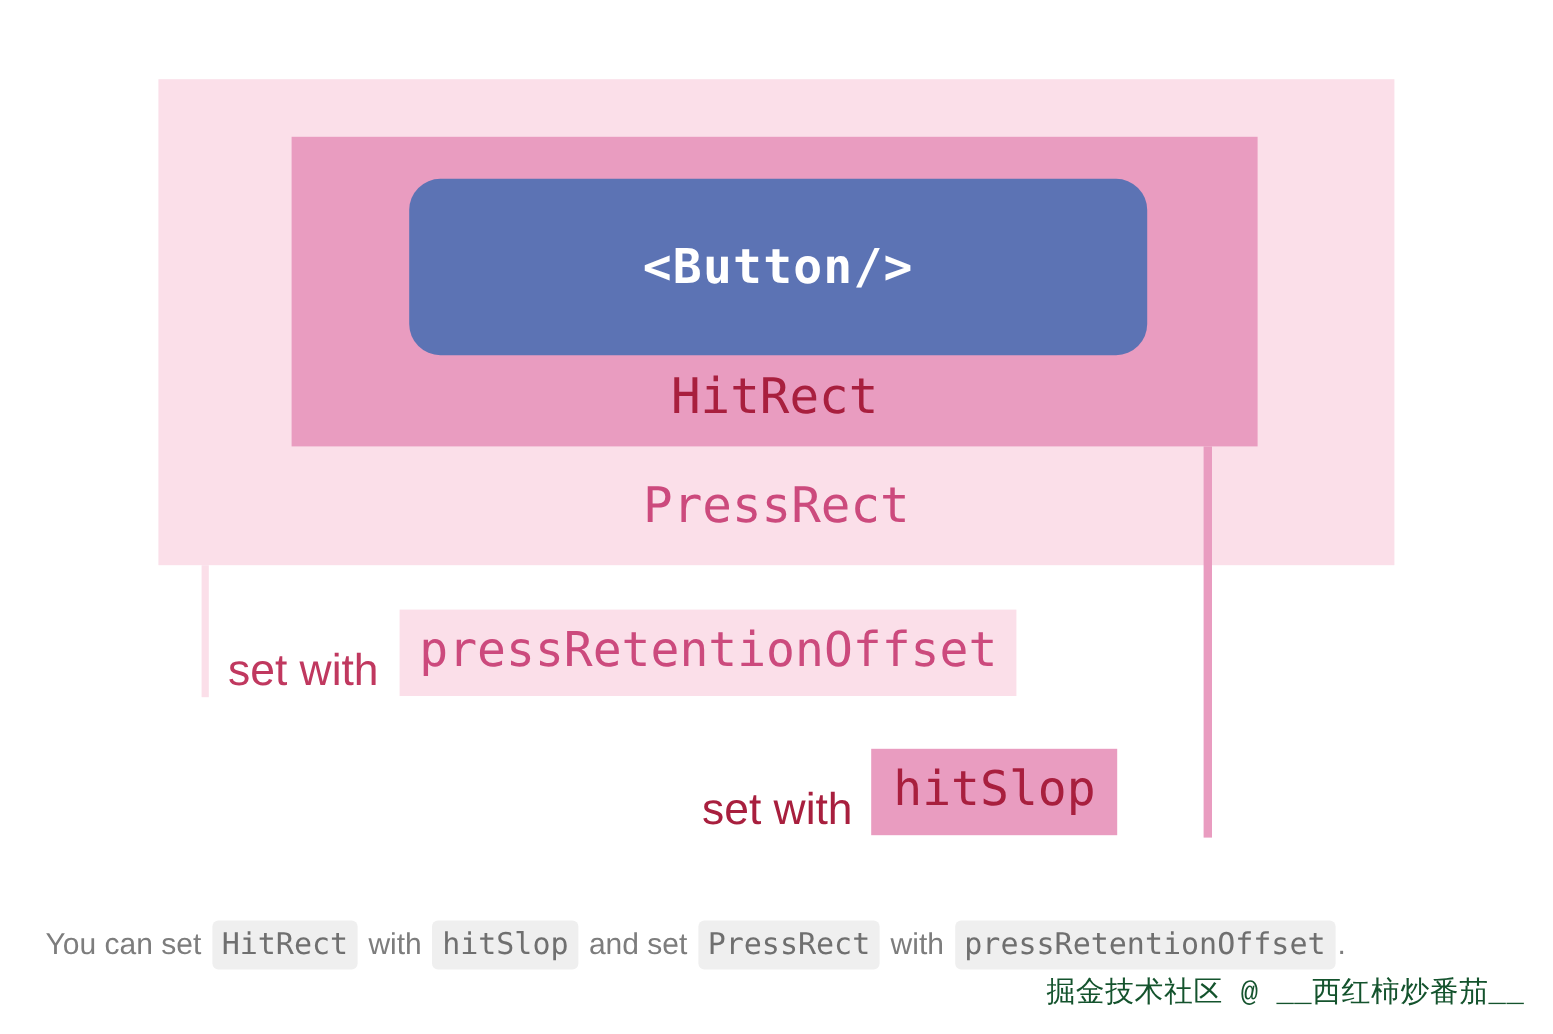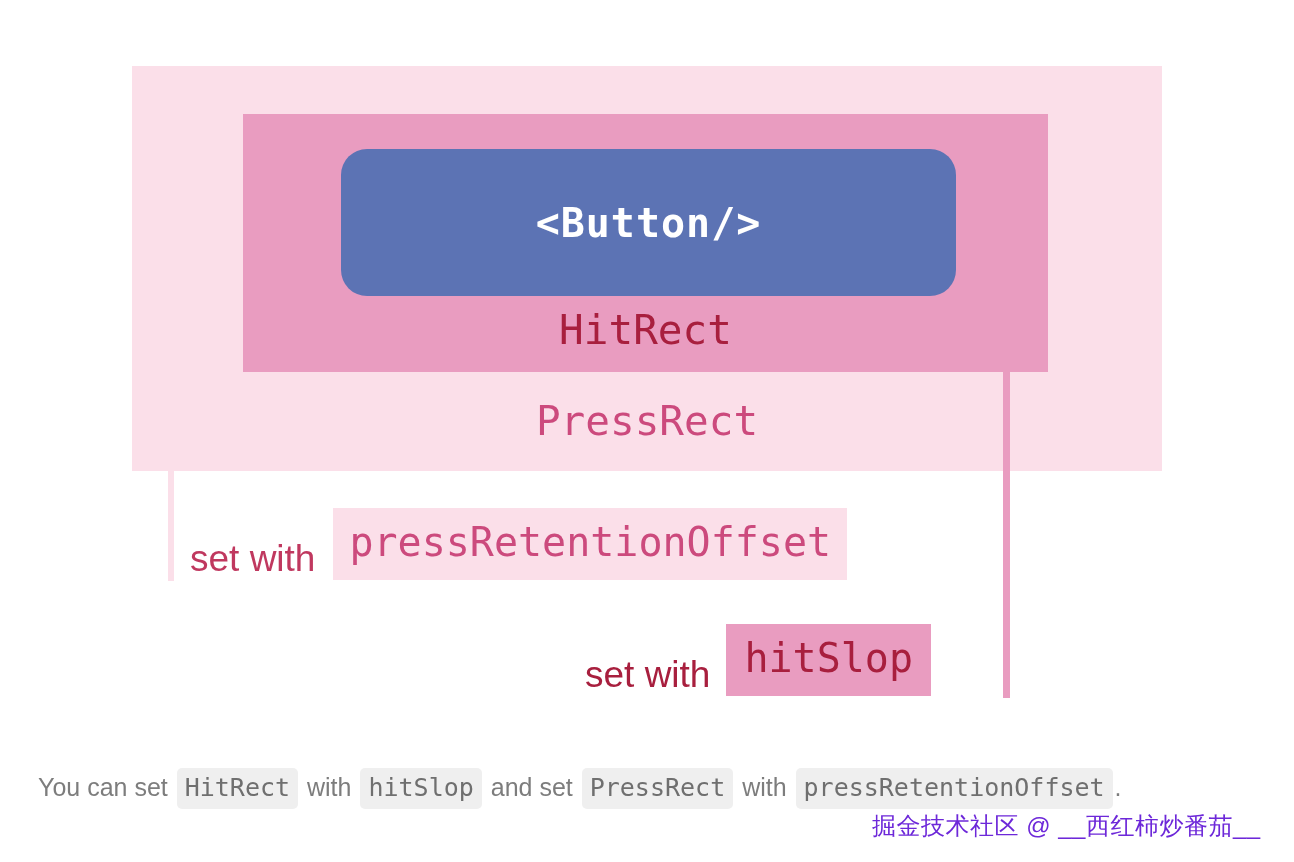--- a/index.html
+++ b/index.html
@@ -178,23 +178,23 @@
     border-radius: 5px;
     padding: 5px 8px 7px 8px;
     margin: 0 2px;
   }
 
   
   #watermark {
     position: absolute;
     left: 872px;
     top: 810px;
-    font-family: Liberation Sans, sans-serif;
+    font-family: Liberation Mono, monospace;
     font-size: 24px;
-    color: #6d28d9;
+    color: #14532d;
     white-space: nowrap;
     letter-spacing: 0.5px;
   }
 </style>
 </head>
 <body>
 
 <div id="diagram-stage">
 
   <div class="press-rect"></div>

